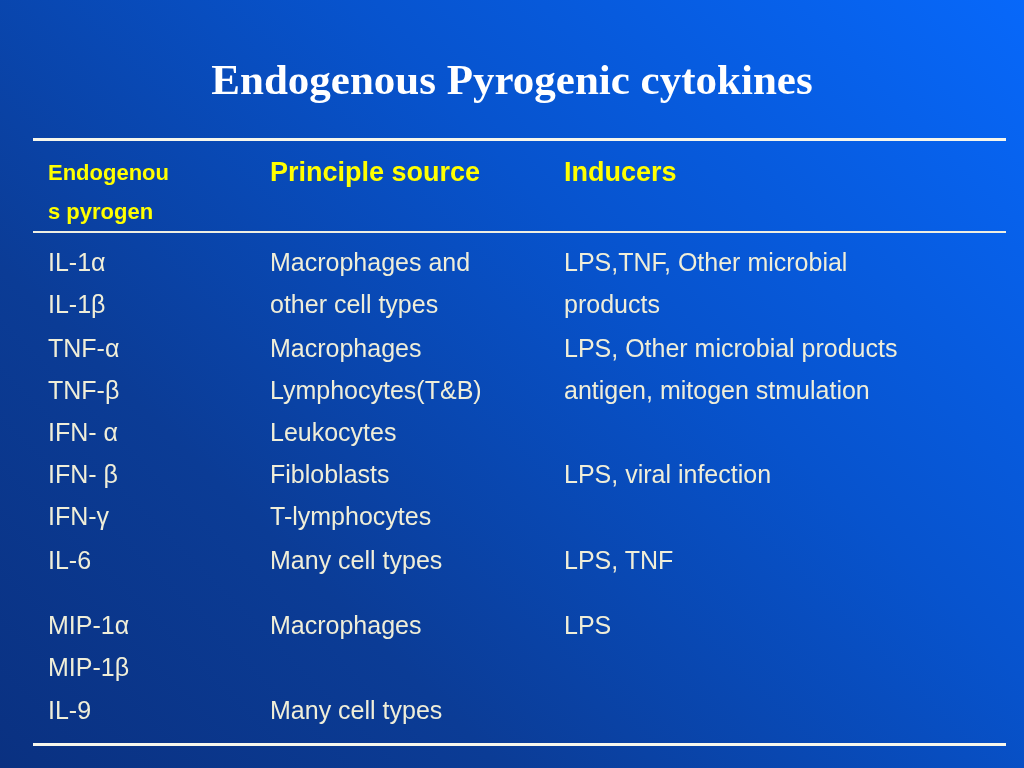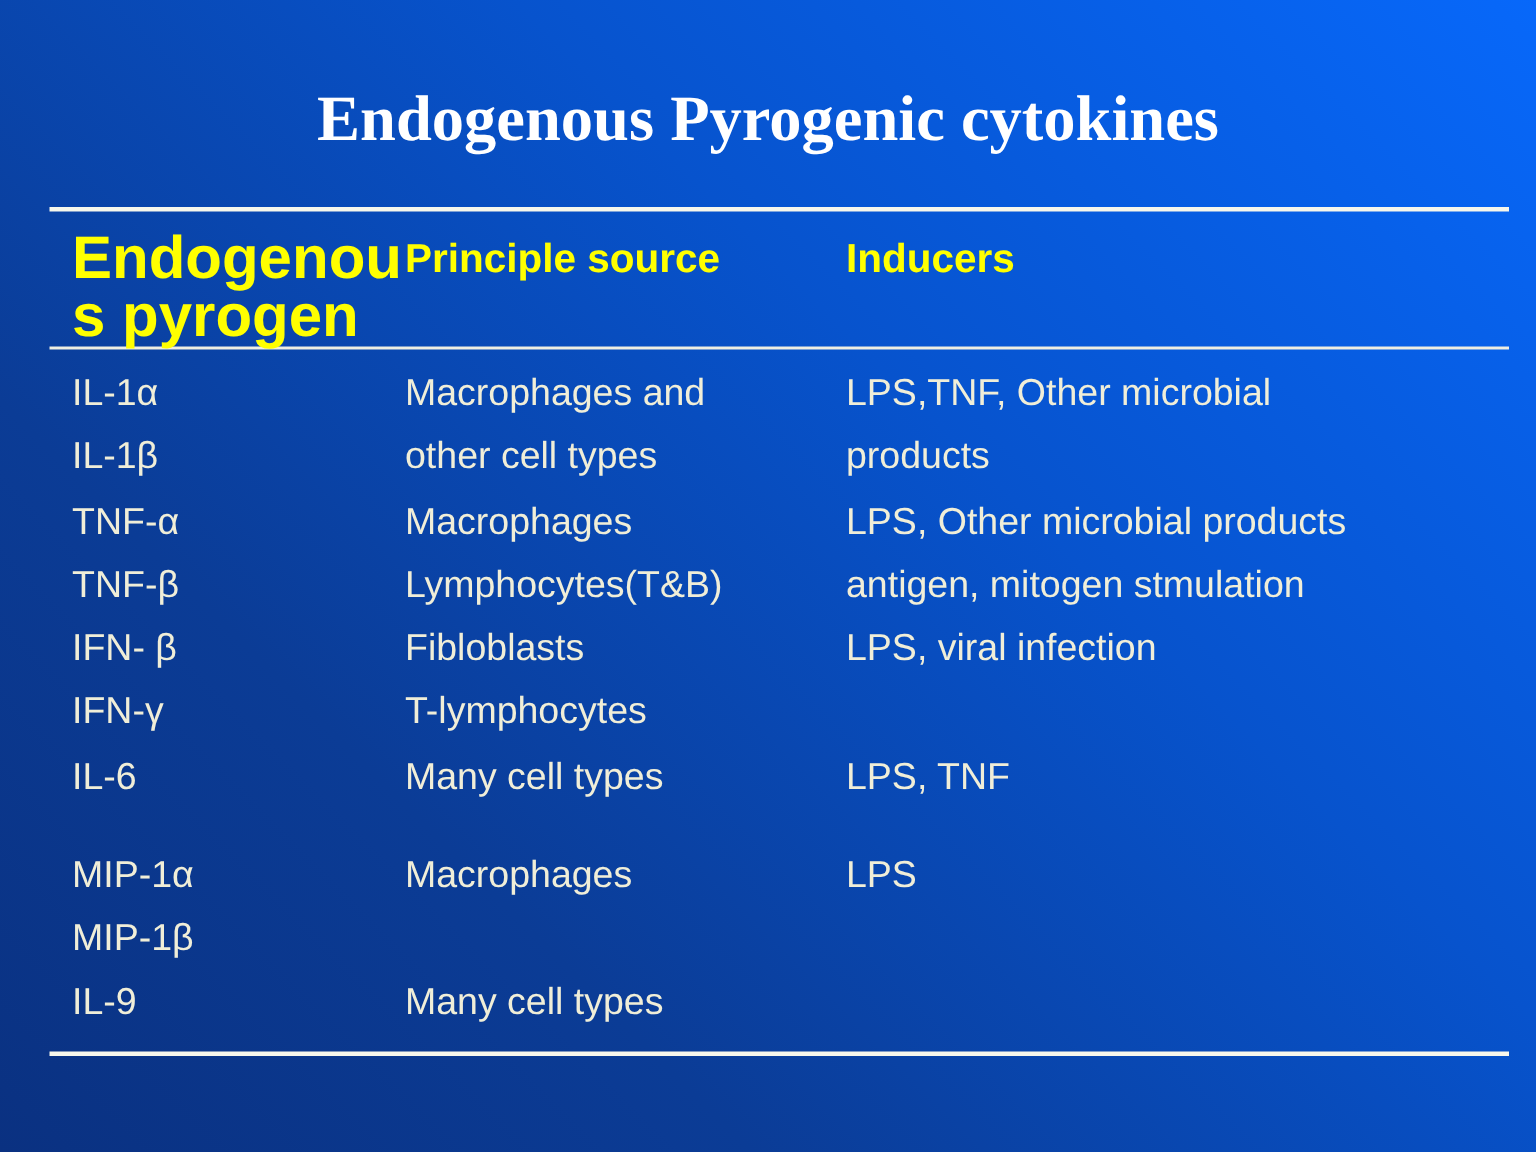--- a/index.html
+++ b/index.html
@@ -51,21 +51,21 @@
     height: 90px;
     box-sizing: border-box;
     padding-top: 12px;
   }
   .hcell {
     color: #ffff00;
     font-weight: bold;
     line-height: 39px;
   }
   .hcell.c0 {
-    font-size: 40px;
+    font-size: 22px;
     padding-left: 15px;
   }
   .hcell.c1, .hcell.c2 {
     font-size: 27px;
   }
   .row {
     color: #f0eed8;
     font-weight: normal;
     font-size: 25px;
     line-height: 42px;
@@ -138,20 +138,29 @@
           <div class="ln">TNF-β</div>
         </div>
         <div class="cell c1">
           <div class="ln">Lymphocytes(T&amp;B)</div>
         </div>
         <div class="cell c2">
           <div class="ln">antigen, mitogen stmulation</div>
         </div>
       </div>
 
+      <div class="grid row row-4">
+        <div class="cell c0">
+          <div class="ln">IFN- α</div>
+        </div>
+        <div class="cell c1">
+          <div class="ln">Leukocytes</div>
+        </div>
+        <div class="cell c2"></div>
+      </div>
 
       <div class="grid row row-5">
         <div class="cell c0">
           <div class="ln">IFN- β</div>
         </div>
         <div class="cell c1">
           <div class="ln">Fibloblasts</div>
         </div>
         <div class="cell c2">
           <div class="ln">LPS, viral infection</div>

